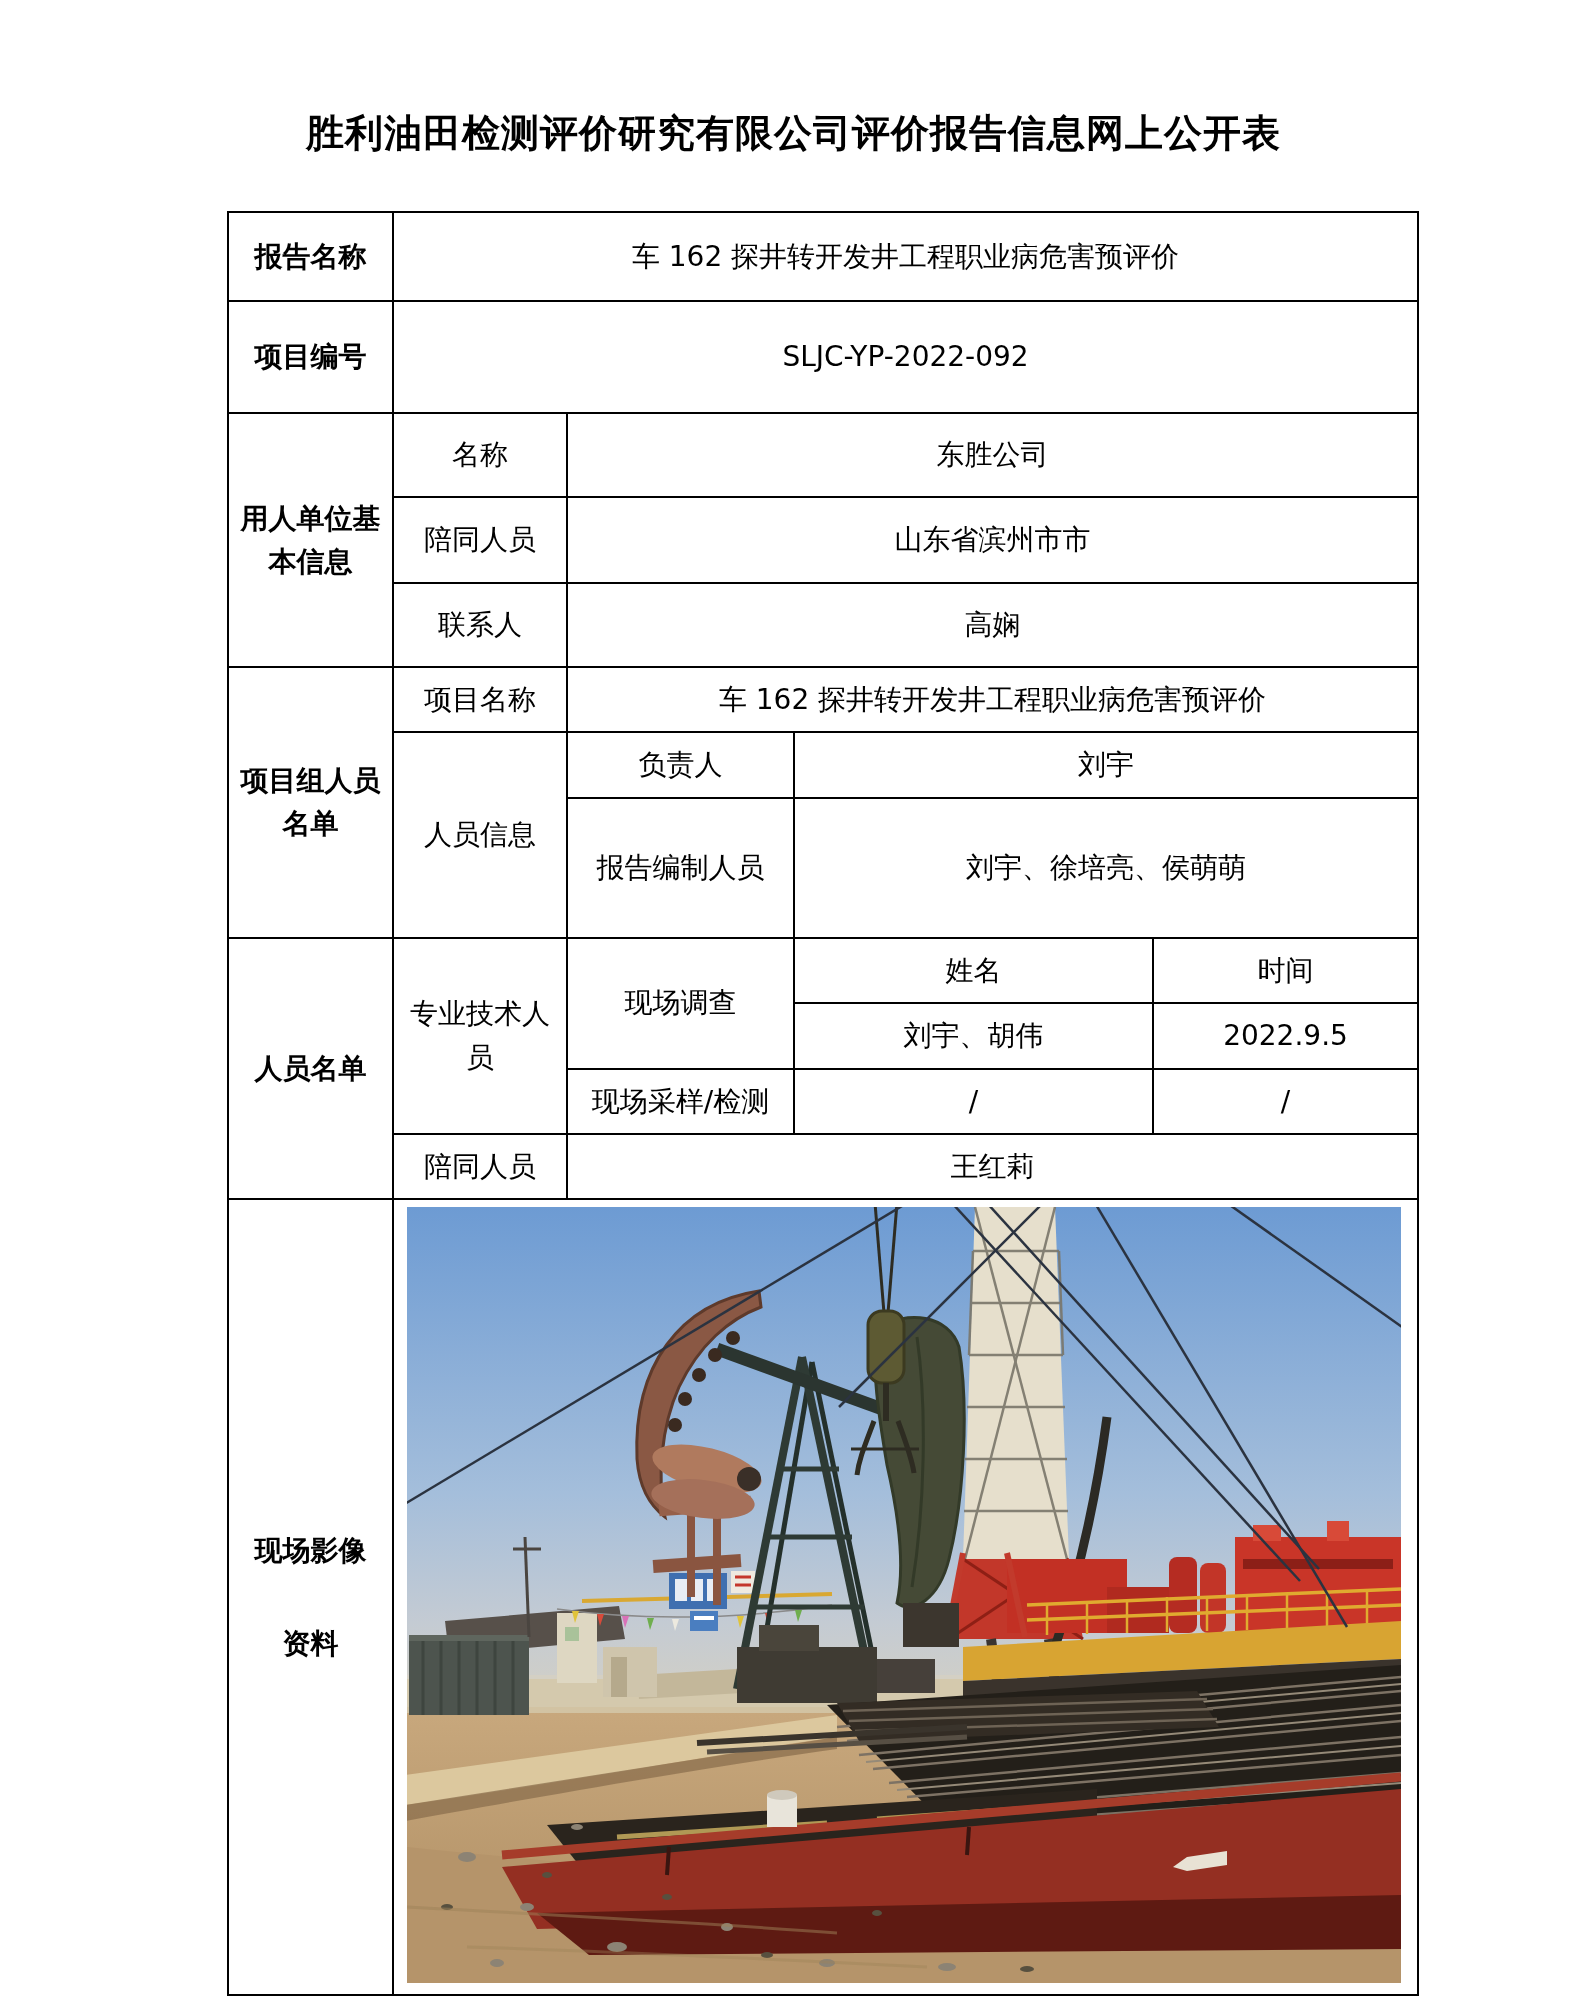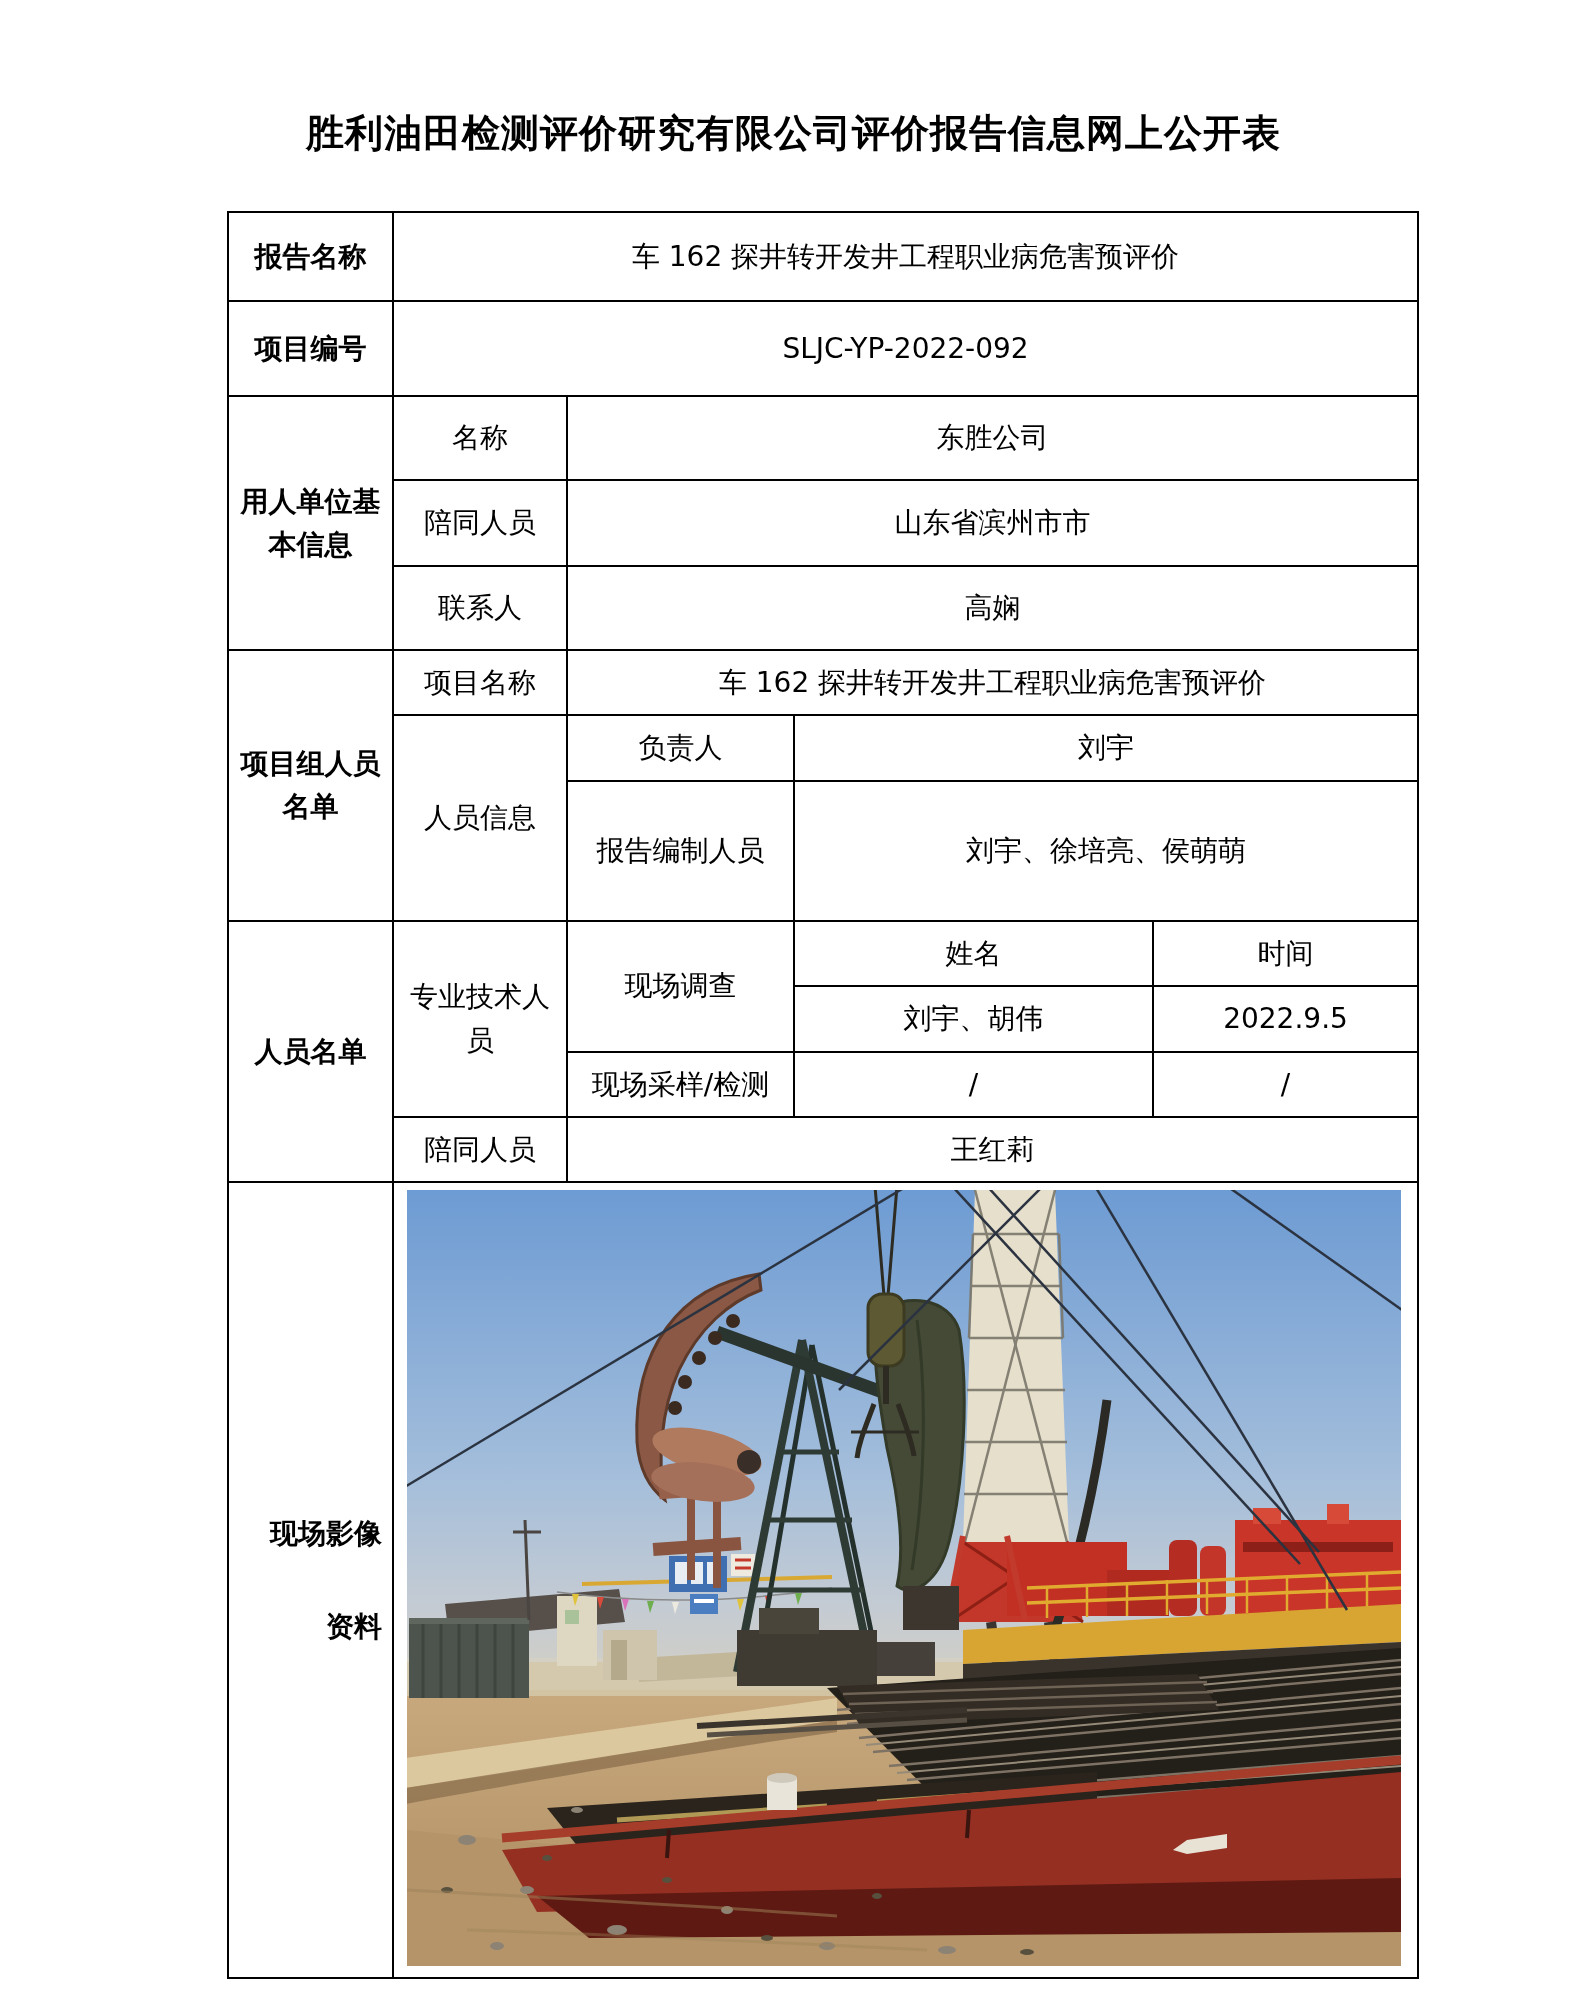--- a/index.html
+++ b/index.html
@@ -11,21 +11,21 @@
   table.report{position:absolute;left:227px;top:211px;width:1190px;
                border-collapse:collapse;table-layout:fixed;
                font-family:"DejaVu Sans","Liberation Sans",sans-serif;}
   table.report td{border:2px solid #000;padding:10px;text-align:center;vertical-align:middle;
                   font-size:28px;line-height:1.55;overflow:hidden;}
   td.sec{font-weight:bold;}
   td.hdr{font-weight:normal;}
   td.tight{line-height:1.05;}
   td.techcell{padding:0 24px;}
   td.photocell{position:relative;}
-  .media-label div{margin:0;text-align:right;}
+  .media-label div{margin:0;}
   .media-gap{height:50px;}
   .photo{position:absolute;left:13px;top:7px;width:994px;height:776px;}
   .photo svg{display:block;width:100%;height:100%;}
 </style>
 </head>
 <body>
 
 <div class="page">
 
   <div class="doc-title">胜利油田检测评价研究有限公司评价报告信息网上公开表</div>
@@ -38,21 +38,21 @@
       <col style="width:359px">
         <col style="width:265px">
     </colgroup>
 
     <tbody>
         <tr style="height:89px">
       <td class="sec">报告名称</td>
       <td colspan="4">车 162 探井转开发井工程职业病危害预评价</td>
     </tr>
 
-    <tr style="height:95px">
+    <tr style="height:112px">
       <td class="sec">项目编号</td>
       <td colspan="4">SLJC-YP-2022-092</td>
     </tr>
 
     <tr style="height:84px">
       <td class="sec" rowspan="3">用人单位基本信息</td>
       <td>名称</td>
       <td colspan="3">东胜公司</td>
     </tr>
     <tr style="height:86px">

